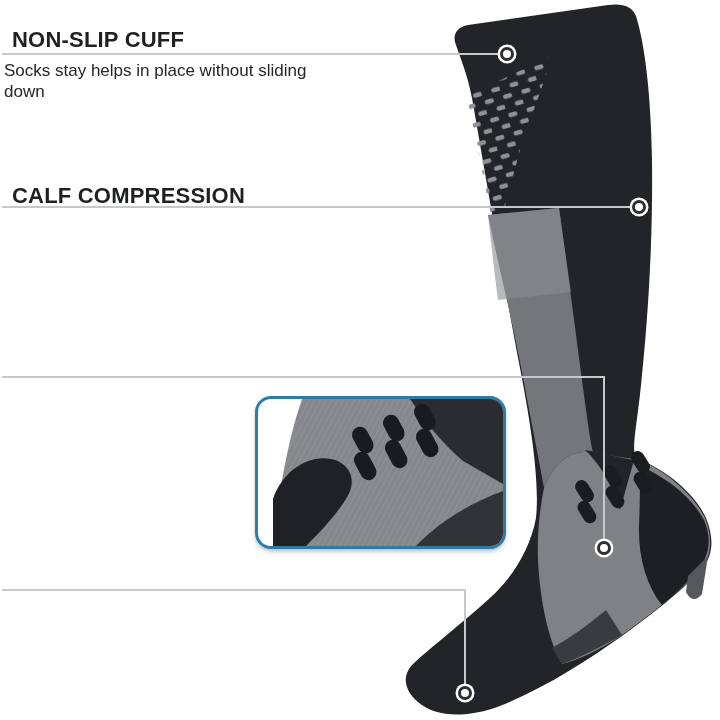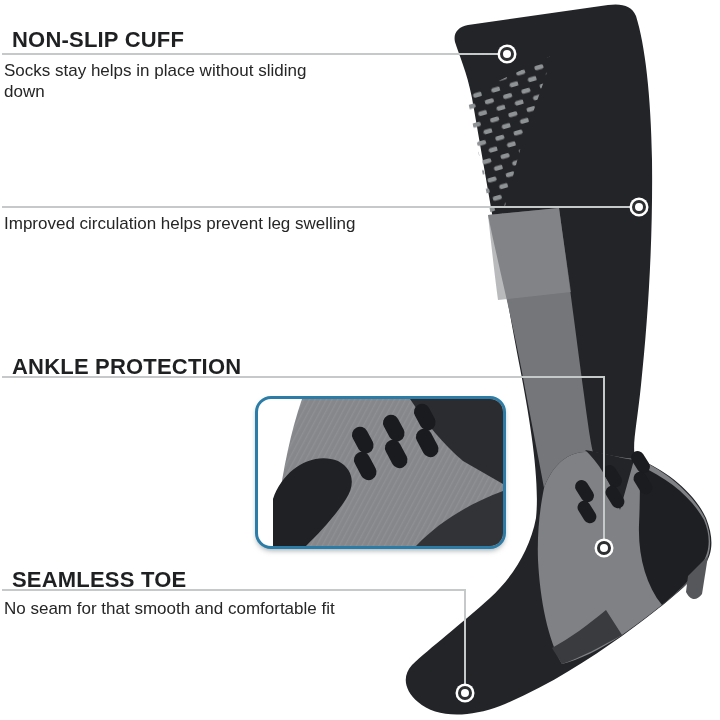--- a/index.html
+++ b/index.html
@@ -194,20 +194,17 @@
   <div class="leader v" id="line-toe-v"></div>
 
   <div class="marker" id="dot-cuff"></div>
   <div class="marker" id="dot-calf"></div>
   <div class="marker" id="dot-ankle"></div>
   <div class="marker" id="dot-toe"></div>
 
   <div class="callout-title" id="title-cuff">NON-SLIP CUFF</div>
   <div class="callout-desc" id="desc-cuff">Socks stay helps in place without sliding down</div>
 
-  <div class="callout-desc" id="desc-calf">Improved circulation helps prevent leg swelling</div>
-
-  <div class="callout-title" id="title-ankle">ANKLE PROTECTION</div>
-
-  <div class="callout-title" id="title-toe">SEAMLESS TOE</div>
-  <div class="callout-desc" id="desc-toe">No seam for that smooth and comfortable fit</div>
+  <div class="callout-title" id="title-calf">CALF COMPRESSION</div>
+
+
 
 </div>
 
 </body></html>

